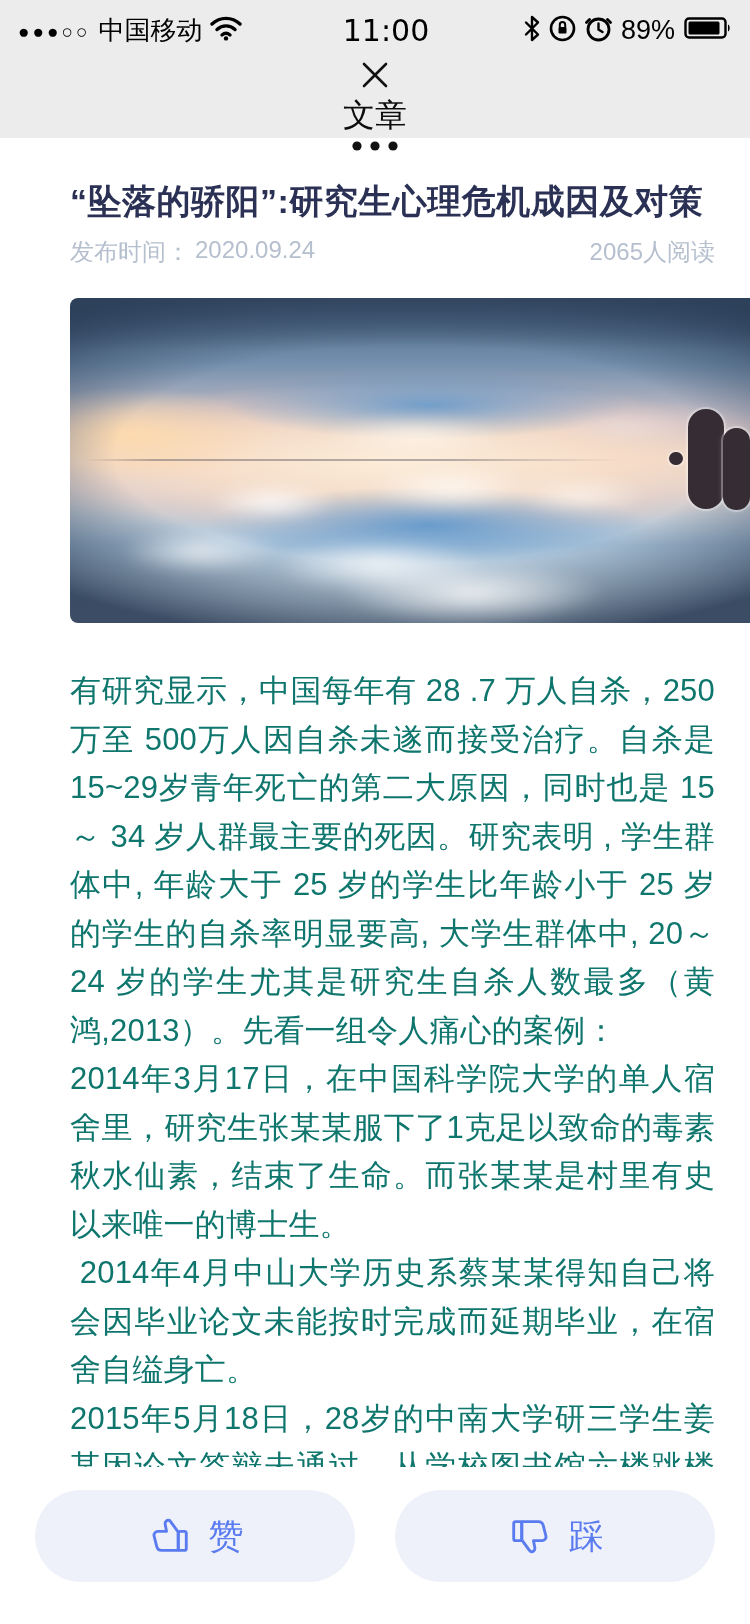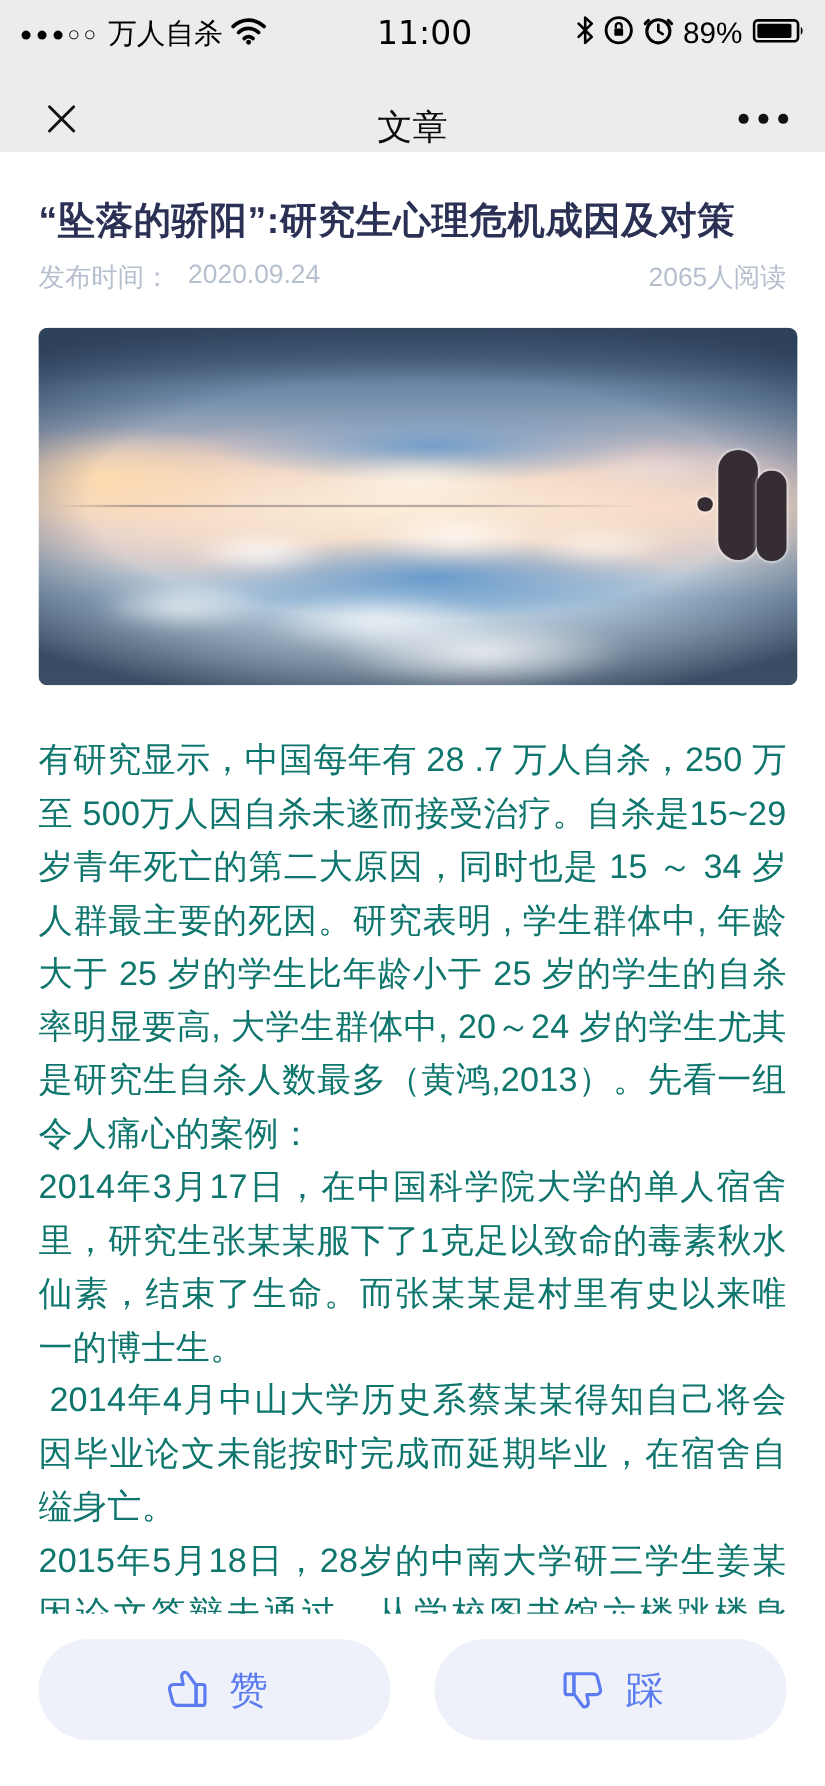--- a/index.html
+++ b/index.html
@@ -19,37 +19,38 @@
   .status-left { display:flex; align-items:center; gap:8px; }
   .signal-dots { font-size:19px; letter-spacing:3px; line-height:1; padding-top:2px; }
   .carrier { font-size:26px; }
   .status-time {
     position:absolute; left:0; right:0; text-align:center;
     font-size:30px; font-weight:500; font-family:"DejaVu Sans", sans-serif;padding-left:22px;
   }
   .status-right { display:flex; align-items:center; gap:9px; z-index:1; }
   .battery-pct { font-size:27px; }
   .nav-bar {
-    height:78px; display:flex; align-items:flex-end; justify-content:space-between;
+    height:78px; display:flex; align-items:center; justify-content:space-between;
     padding:0 28px;
+    flex-direction:column;
   }
   .nav-title { font-size:32px; font-weight:500; color:#0c0c0c; }
   .icon-btn { display:flex; align-items:center; justify-content:center; width:56px; height:56px; }
 
   
-  .article { padding:0 35px; }
+  .article { padding:0 35px;margin-left:35px; }
   .article-title {
     margin-top:40px; font-size:34px; line-height:46px; font-weight:700;
     color:#2b3154; letter-spacing:0.5px;
   }
   .article-meta {
     margin-top:12px; display:flex; justify-content:space-between; align-items:center;
     font-size:24px; color:#b5bfce;
   }
-  .meta-left { display:flex; gap:16px; }
+  .meta-left { display:flex; gap:5px; }
 
   
   .hero {
     position:relative; margin-top:30px; width:690px; height:325px;
     border-radius:8px; overflow:hidden;
     background:
       linear-gradient(180deg, rgba(47,66,92,0.8) 0%, rgba(47,66,92,0) 16%),
       radial-gradient(75% 58% at 50% 48%, rgba(0,0,0,0) 58%, rgba(52,73,99,0.50) 80%, rgba(38,56,82,0.88) 100%),
       radial-gradient(42% 15% at 52% 33%, rgba(98,152,203,0.85), rgba(98,152,203,0) 70%),
       radial-gradient(46% 17% at 52% 70%, rgba(88,148,204,0.85), rgba(88,148,204,0) 70%),
@@ -107,21 +108,21 @@
 </style>
 </head>
 <body>
 
 <div class="screen">
 
   <div class="header">
     <div class="status-bar">
       <div class="status-left">
         <span class="signal-dots">●●●○○</span>
-        <span class="carrier">万人自杀</span>
+        <span class="carrier">中国移动</span>
         <span>
           <svg width="32" height="26" viewBox="0 0 32 26" fill="none">
             <path d="M2 9 C10 1.5 22 1.5 30 9" stroke="#000" stroke-width="3.4" stroke-linecap="round"></path>
             <path d="M7 14.5 C12.3 9.7 19.7 9.7 25 14.5" stroke="#000" stroke-width="3.4" stroke-linecap="round"></path>
             <path d="M12 20 C14.4 18 17.6 18 20 20" stroke="#000" stroke-width="3.4" stroke-linecap="round"></path>
             <circle cx="16" cy="23.4" r="2.2" fill="#000"></circle>
           </svg>
         </span>
       </div>
       <div class="status-time">11:00</div>

